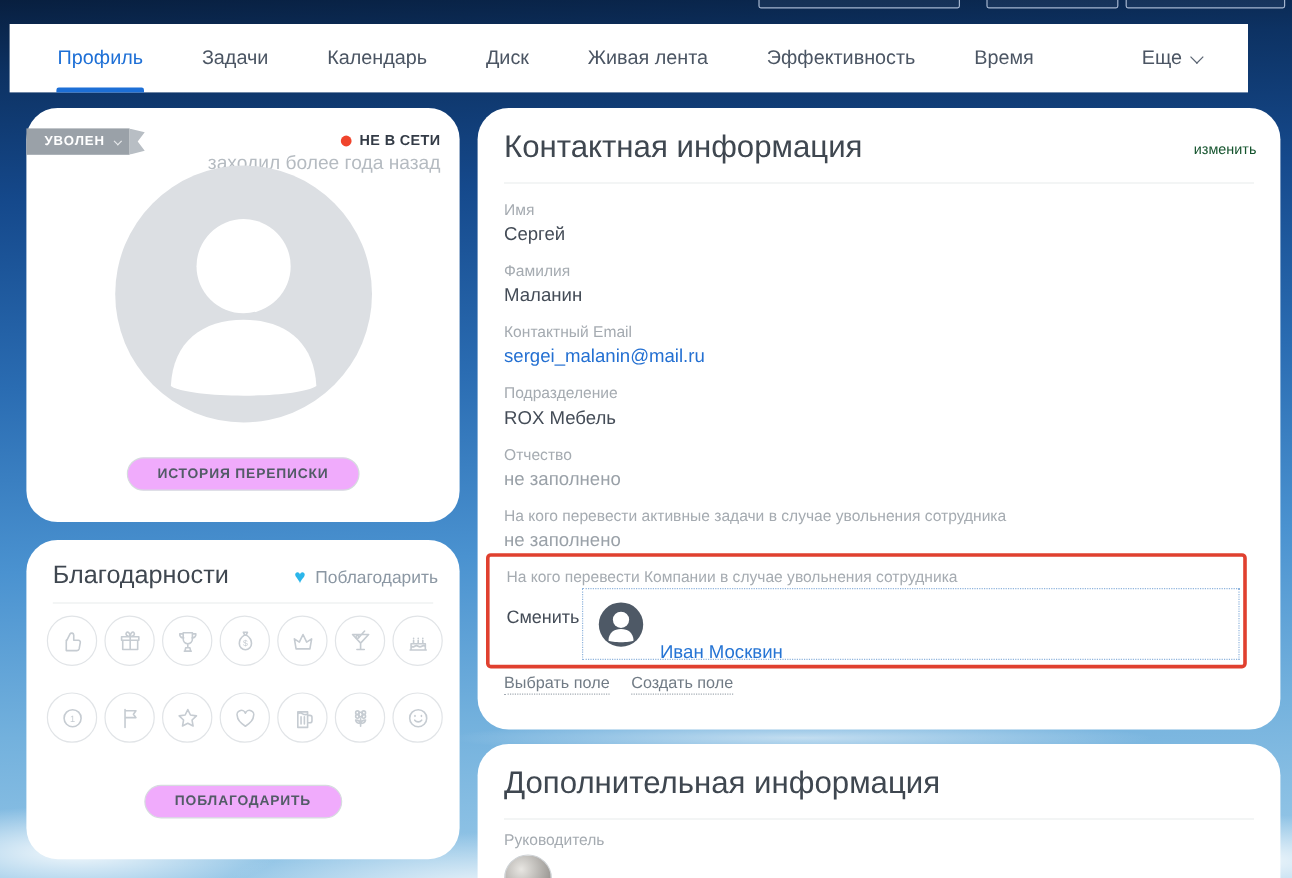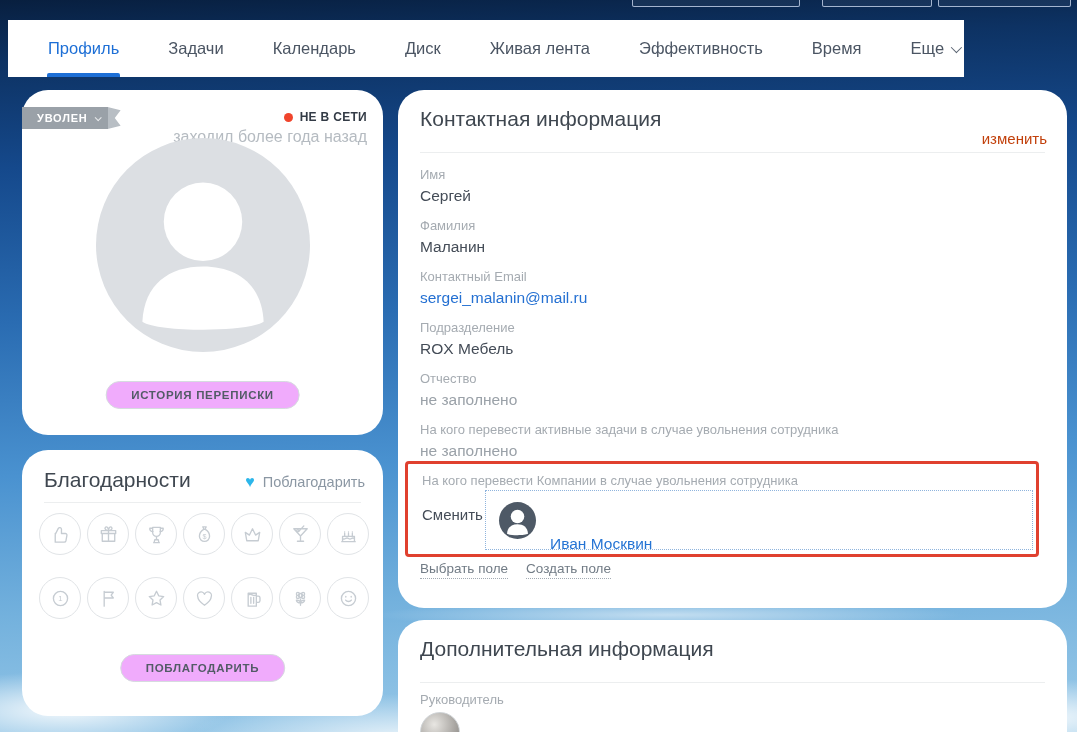--- a/index.html
+++ b/index.html
@@ -15,21 +15,21 @@
     background:
       radial-gradient(ellipse 420px 20px at 62% 84%, rgba(255,255,255,.55), transparent 70%),
       radial-gradient(ellipse 240px 55px at 6% 97%, rgba(255,255,255,.9), transparent 70%),
       radial-gradient(ellipse 320px 65px at 38% 101%, rgba(255,255,255,.8), transparent 70%),
       radial-gradient(ellipse 280px 50px at 70% 95%, rgba(255,255,255,.7), transparent 70%),
       radial-gradient(ellipse 220px 55px at 97% 98%, rgba(255,255,255,.85), transparent 70%);
   }
   .topbar-btn { position:absolute; top:-7px; height:14px; border:1px solid rgba(190,205,228,.85); border-radius:2px; background:rgba(255,255,255,.05); }
 
   .navbar {
-    position:absolute; left:8px; top:20px; width:956px; height:57px;
+    position:absolute; left:8px; top:20px; width:1032px; height:57px;
     background:#fff; display:flex; align-items:center; padding:0 40px; gap:49px;
   }
   .nav-tab { position:relative; height:100%; display:flex; align-items:center; font-size:16.5px; color:#4b5563; cursor:pointer; white-space:nowrap; }
   .nav-tab.active { color:#1d6fd6; }
   .nav-tab.active::after { content:""; position:absolute; left:-1px; right:-1px; bottom:0; height:4px; background:#1d6fd6; border-radius:2px 2px 0 0; }
   .nav-tab.more { margin-left:auto; gap:7px; }
   .chev { display:inline-block; width:8px; height:8px; border-right:1.6px solid #5a6472; border-bottom:1.6px solid #5a6472; transform:rotate(45deg) translateY(-2px); }
 
   .panel { position:absolute; background:#fff;border-radius:26px; }
 
@@ -62,22 +62,22 @@
   .h-divider { position:absolute; left:22px; right:22px; height:1px; background:#eceeef; }
   .badge-row { position:absolute; left:17px; display:flex; gap:6px; }
   .badge-circle {
     width:42px; height:42px; border:1px solid #e1e4e7; border-radius:50%;
     display:flex; align-items:center; justify-content:center; cursor:pointer; background:#fff;
   }
   .badge-circle svg { stroke:#c6ccd2; fill:none; stroke-width:1.4; stroke-linecap:round; stroke-linejoin:round; }
   .badge-circle svg .t { fill:#c6ccd2; stroke:none; font-family:"Liberation Sans",sans-serif; }
 
   
-  .card-title { position:absolute; left:22px; top:17px; font-size:21px; color:#3f4750; }
-  .edit-link { position:absolute; right:20px; top:40px; font-size:15px; color:#c2410c; cursor:pointer; }
+  .card-title { position:absolute; left:22px; top:17px; font-size:26px; color:#3f4750; }
+  .edit-link { position:absolute; right:20px; top:27px; font-size:12px; color:#14532d; cursor:pointer; }
   .fields { position:absolute; left:22px; top:75px; right:30px; }
   .field { margin-bottom:9px; }
   .f-label { font-size:13px; color:#a5abb1; line-height:19px; }
   .f-value { font-size:15.5px; color:#444c57; line-height:23px; }
   .f-value.link { color:#2470d2; cursor:pointer; }
   .f-value.empty { color:#9aa1a8; }
 
   .highlight-box {
     position:absolute; left:7px; top:371px; width:634px; height:96px;
     border:3px solid #e0402f; border-radius:4px; background:#fff;

